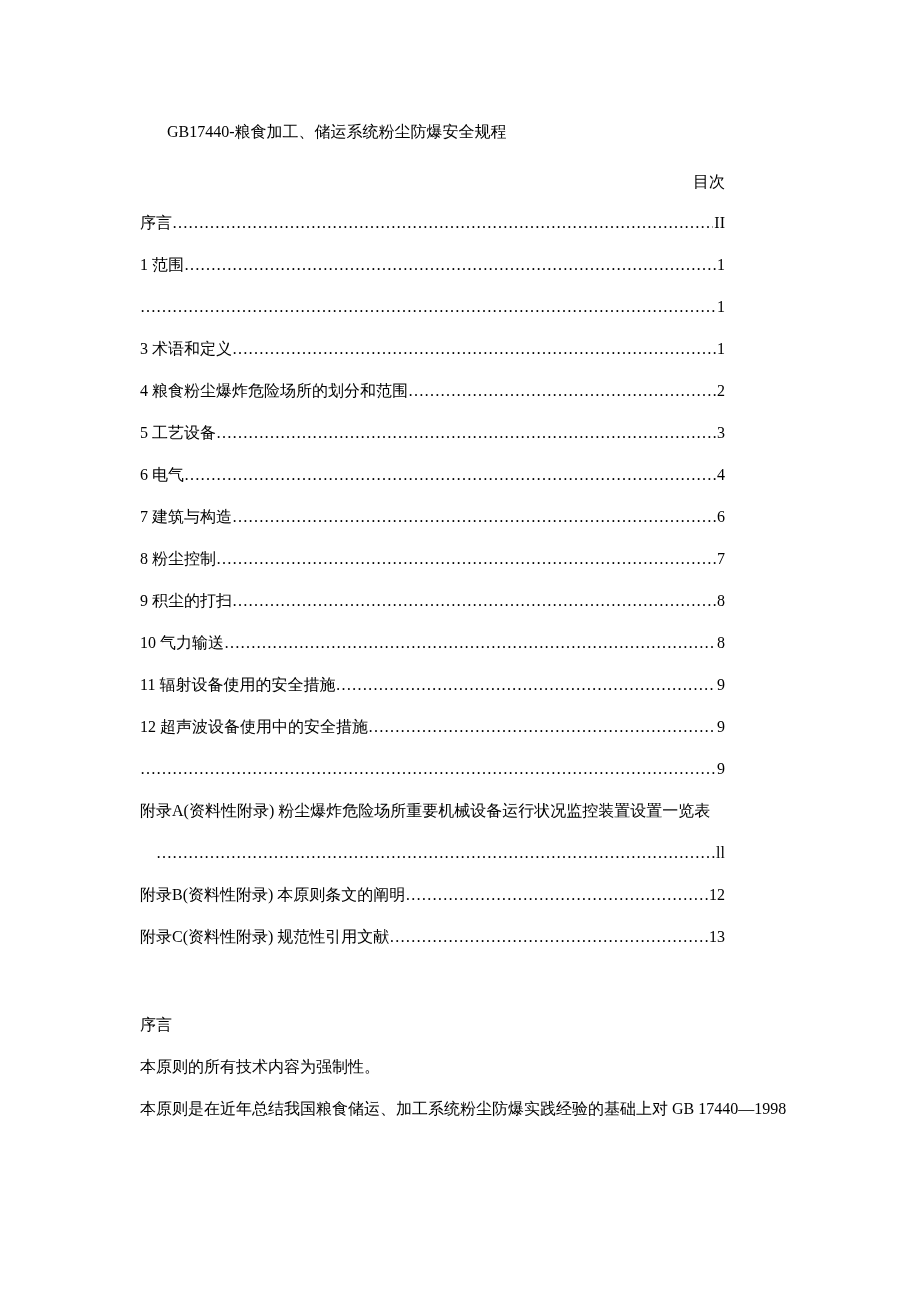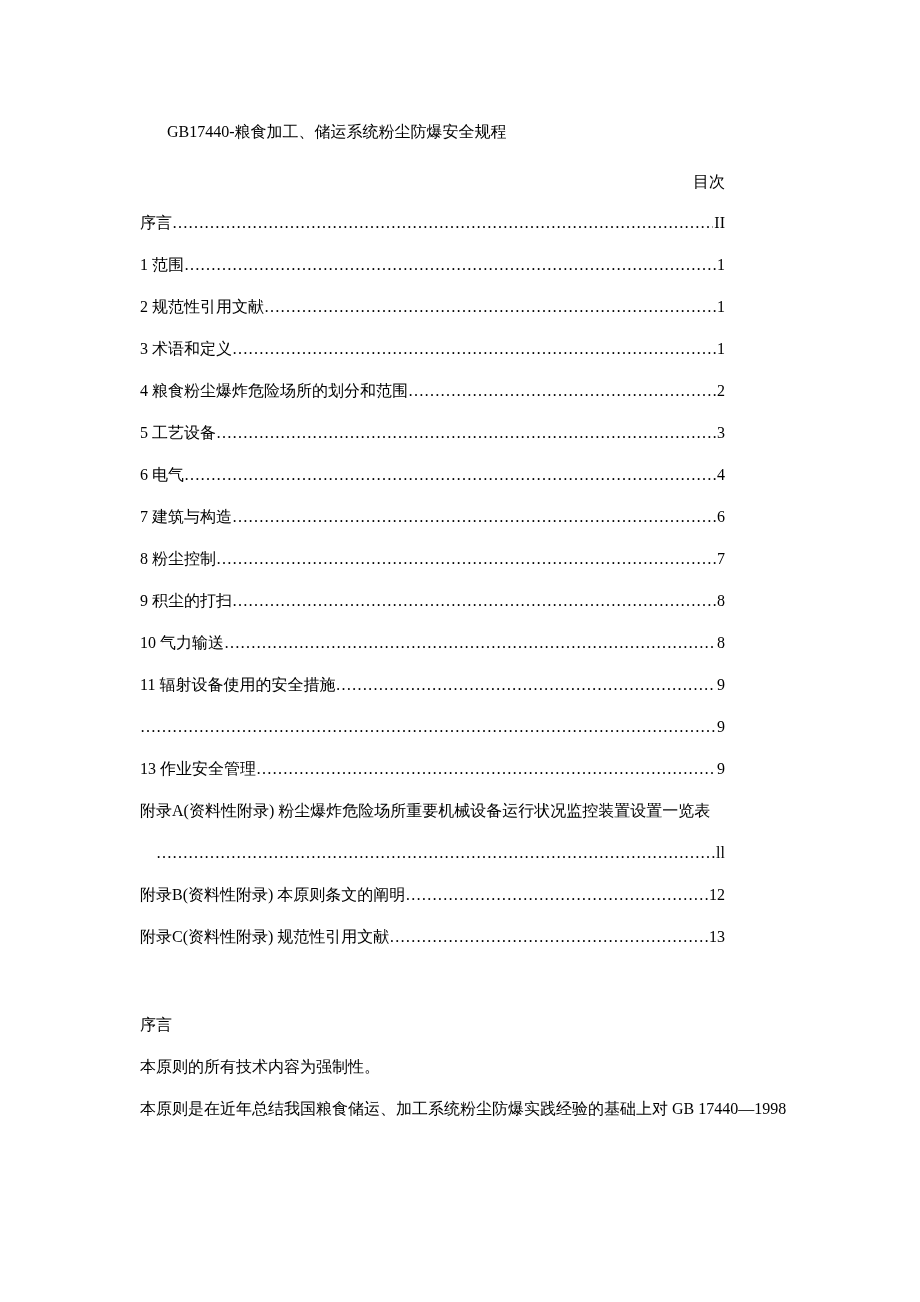--- a/index.html
+++ b/index.html
@@ -82,21 +82,20 @@
         <span class="toc-label">序言</span>
         <span class="toc-dots">…………………………………………………………………………………………………………………………………………………………</span>
         <span class="toc-page">II</span>
       </div>
       <div class="toc-row">
         <span class="toc-label">1 范围</span>
         <span class="toc-dots">…………………………………………………………………………………………………………………………………………………………</span>
         <span class="toc-page">1</span>
       </div>
       <div class="toc-row">
-        <span class="toc-label">2 规范性引用文献</span>
         <span class="toc-dots">…………………………………………………………………………………………………………………………………………………………</span>
         <span class="toc-page">1</span>
       </div>
       <div class="toc-row">
         <span class="toc-label">3 术语和定义</span>
         <span class="toc-dots">…………………………………………………………………………………………………………………………………………………………</span>
         <span class="toc-page">1</span>
       </div>
       <div class="toc-row">
         <span class="toc-label">4 粮食粉尘爆炸危险场所的划分和范围</span>
@@ -132,25 +131,25 @@
         <span class="toc-label">10 气力输送 </span>
         <span class="toc-dots">…………………………………………………………………………………………………………………………………………………………</span>
         <span class="toc-page">8</span>
       </div>
       <div class="toc-row">
         <span class="toc-label">11 辐射设备使用的安全措施 </span>
         <span class="toc-dots">…………………………………………………………………………………………………………………………………………………………</span>
         <span class="toc-page">9</span>
       </div>
       <div class="toc-row">
+        <span class="toc-label">12 超声波设备使用中的安全措施 </span>
         <span class="toc-dots">…………………………………………………………………………………………………………………………………………………………</span>
         <span class="toc-page">9</span>
       </div>
       <div class="toc-row">
-        <span class="toc-label">13 作业安全管理 </span>
         <span class="toc-dots">…………………………………………………………………………………………………………………………………………………………</span>
         <span class="toc-page">9</span>
       </div>
       <div class="toc-row">
         <span class="toc-label">附录A(资料性附录)  粉尘爆炸危险场所重要机械设备运行状况监控装置设置一览表</span>
       </div>
       <div class="toc-row toc-row-indent">
         <span class="toc-label"></span>
         <span class="toc-dots">…………………………………………………………………………………………………………………………………………………………</span>
         <span class="toc-page">ll</span>

